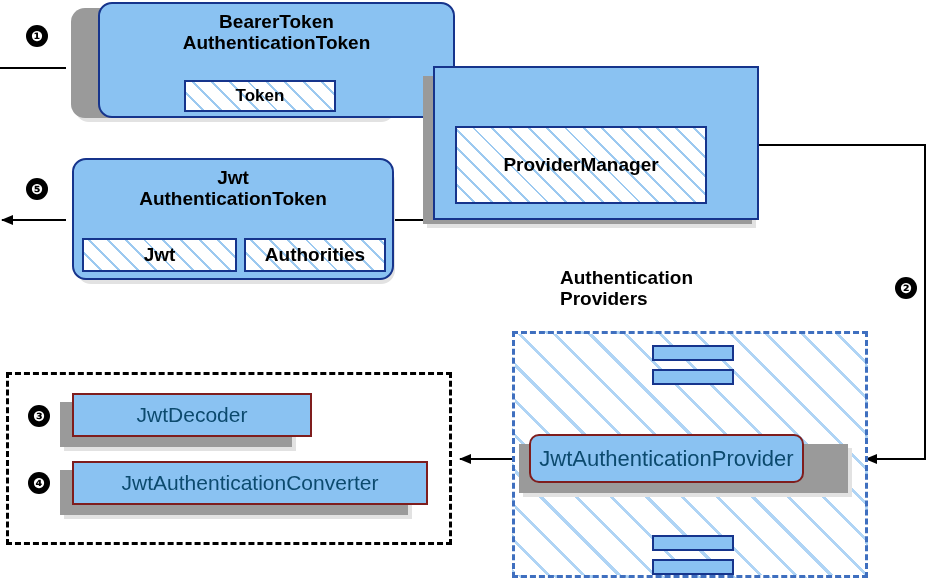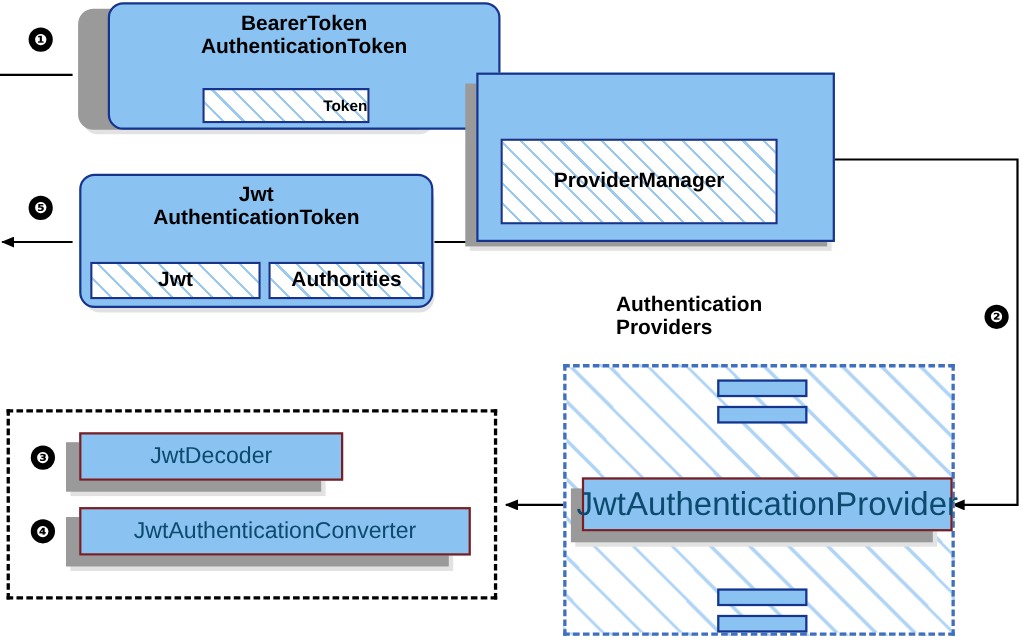--- a/index.html
+++ b/index.html
@@ -173,21 +173,21 @@
     <g>
       <line x1="693" y1="494" x2="693" y2="528" stroke="#000000" stroke-width="5" marker-start="url(#arrow-u)" marker-end="url(#arrow-d)"></line>
     </g>
   </svg>
 
   <div class="shadow-light rounded" style="left:75px;top:12px;width:320px;height:110px;"></div>
   <div class="shadow-dark rounded" style="left:71px;top:8px;width:320px;height:110px;"></div>
   <div class="node rounded" style="left:66px;top:2px;width:357px;height:116px;padding-top:8px;font-size:19px;margin-left:32px;">
     <div class="node-title">BearerToken
 AuthenticationToken</div>
-    <div class="subbox" style="left:84px;top:76px;width:152px;height:32px;font-size:14px;justify-content:flex-end;">
+    <div class="subbox" style="left:84px;top:76px;width:152px;height:32px;font-size:17px;">
       <span>Token</span>
     </div>
   </div>
   <div class="bullet" style="left:26px;top:25px;">
     <span>❶</span>
   </div>
 
   <div class="shadow-light" style="left:427px;top:80px;width:329px;height:148px;"></div>
   <div class="shadow-dark" style="left:423px;top:76px;width:329px;height:148px;"></div>
   <div class="node" style="left:433px;top:66px;width:326px;height:154px;padding-top:16px;font-size:19px;">
@@ -219,21 +219,21 @@
     <span>❷</span>
   </div>
 
   <div class="dashed-blue" style="left:512px;top:331px;width:356px;height:247px;"></div>
 
   <div class="minibar" style="left:652px;top:345px;width:82px;height:16px;"></div>
   <div class="minibar" style="left:652px;top:369px;width:82px;height:16px;"></div>
 
   <div class="shadow-light" style="left:523px;top:448px;width:329px;height:49px;"></div>
   <div class="shadow-dark" style="left:519px;top:444px;width:329px;height:49px;"></div>
-  <div class="flatbox" style="left:529px;top:434px;width:337px;height:49px;font-size:30px;">
+  <div class="flatbox" style="left:529px;top:434px;width:275px;height:49px;font-size:22px;border-radius:10px;">
     <span>JwtAuthenticationProvider</span>
   </div>
 
   <div class="minibar" style="left:652px;top:535px;width:82px;height:16px;"></div>
   <div class="minibar" style="left:652px;top:559px;width:82px;height:16px;"></div>
 
   <div class="dashed-black" style="left:6px;top:372px;width:446px;height:173px;"></div>
 
   <div class="shadow-light" style="left:64px;top:406px;width:232px;height:45px;"></div>
   <div class="shadow-dark" style="left:60px;top:402px;width:232px;height:45px;"></div>

